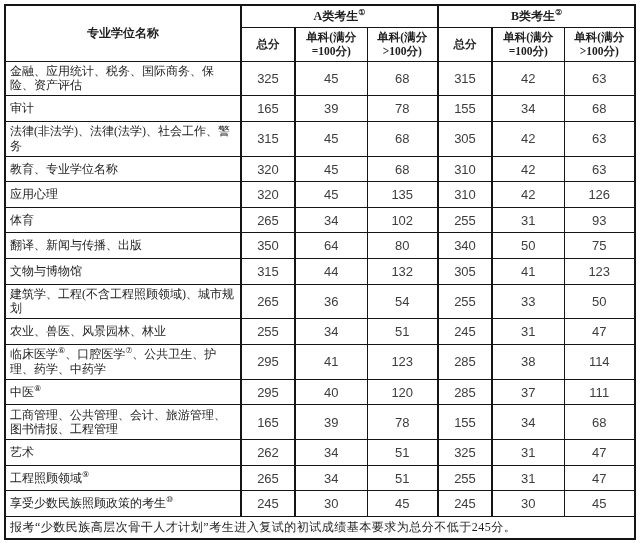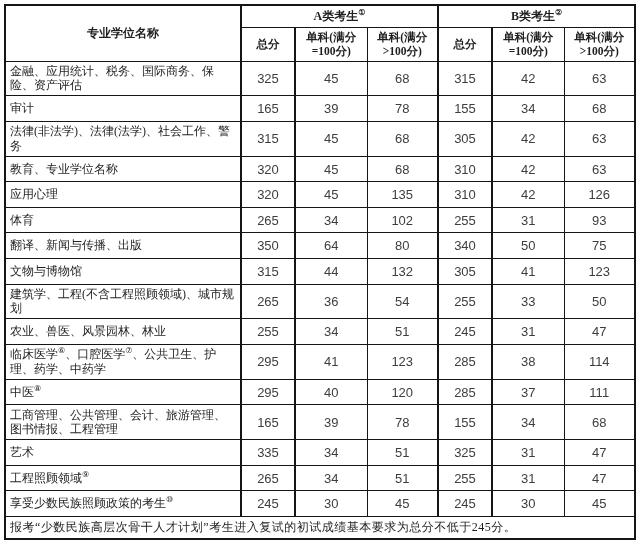--- a/index.html
+++ b/index.html
@@ -230,21 +230,21 @@
           <td class="name-cell">工商管理、公共管理、会计、旅游管理、图书情报、工程管理</td>
           <td class="num-cell">165</td>
           <td class="num-cell">39</td>
           <td class="num-cell">78</td>
           <td class="num-cell">155</td>
           <td class="num-cell">34</td>
           <td class="num-cell">68</td>
         </tr>
         <tr>
           <td class="name-cell">艺术</td>
-          <td class="num-cell">335</td>
+          <td class="num-cell">262</td>
           <td class="num-cell">34</td>
           <td class="num-cell">51</td>
           <td class="num-cell">325</td>
           <td class="num-cell">31</td>
           <td class="num-cell">47</td>
         </tr>
         <tr>
           <td class="name-cell">工程照顾领域<sup>⑨</sup></td>
           <td class="num-cell">265</td>
           <td class="num-cell">34</td>

